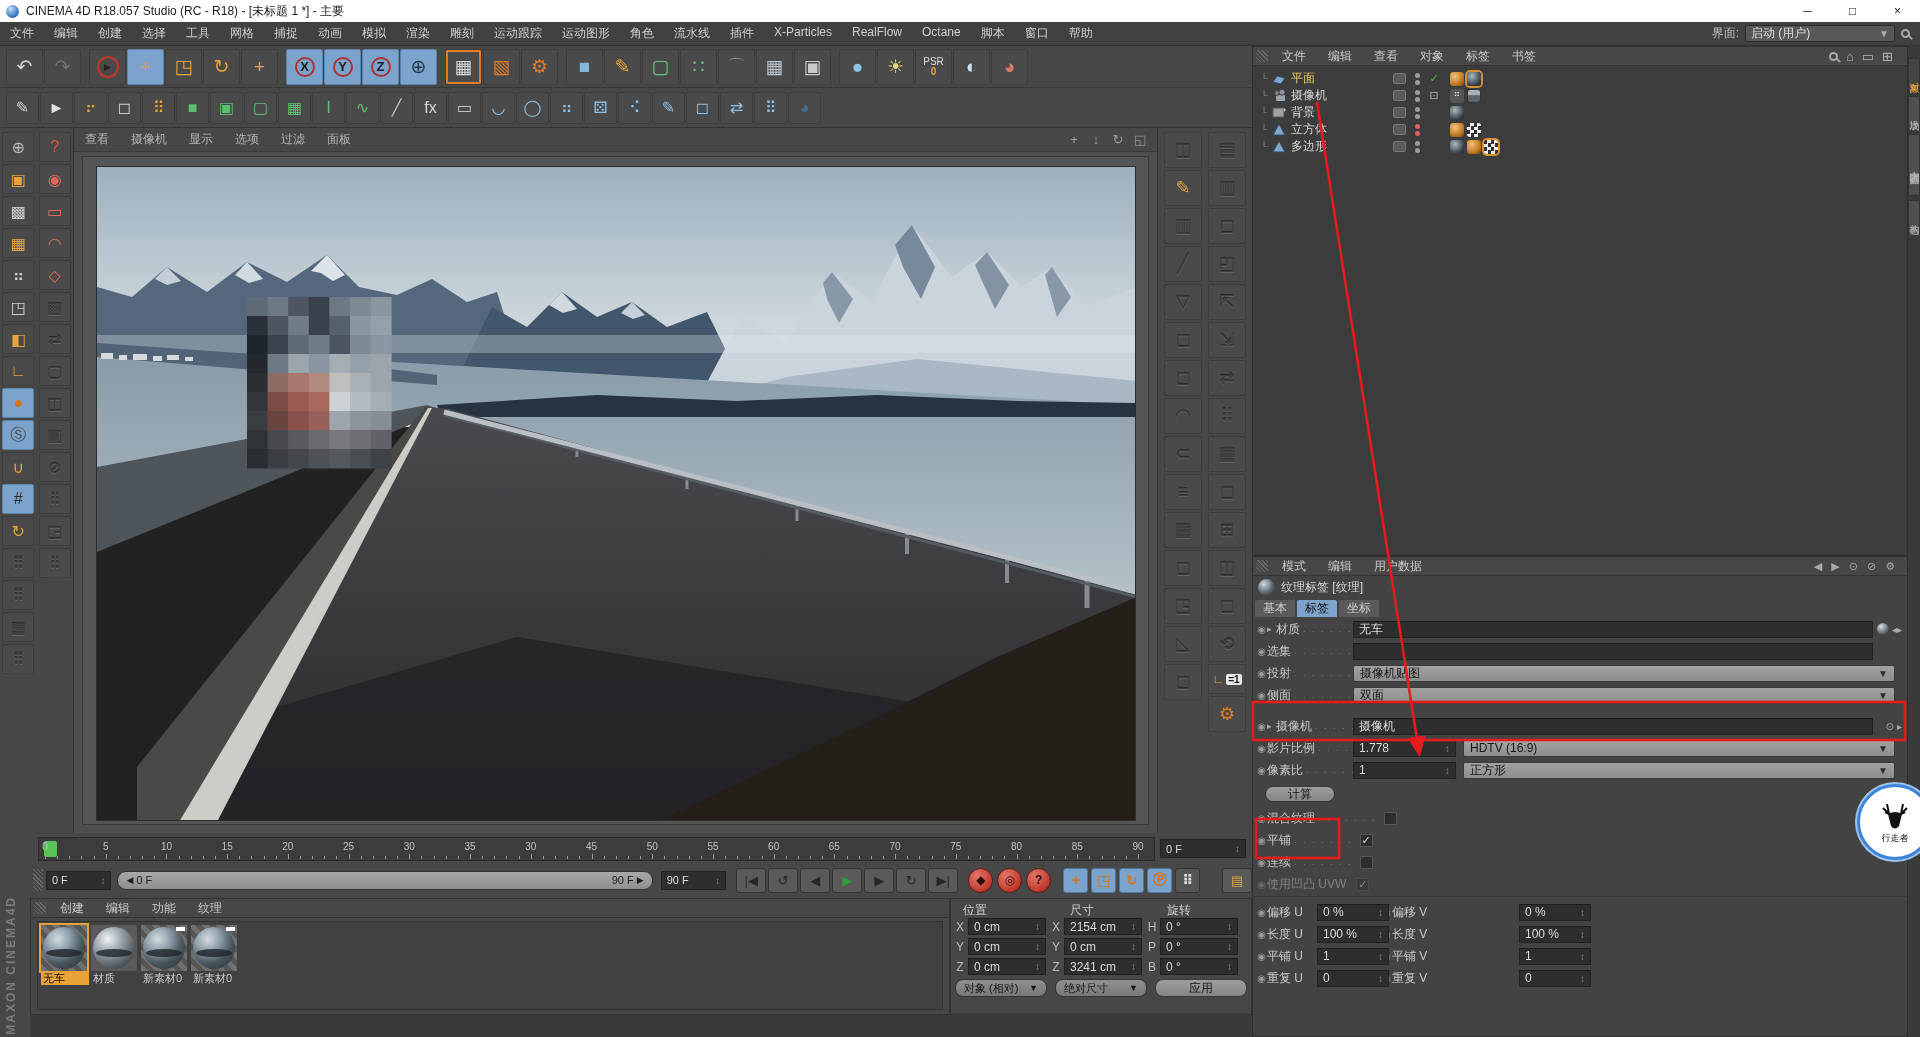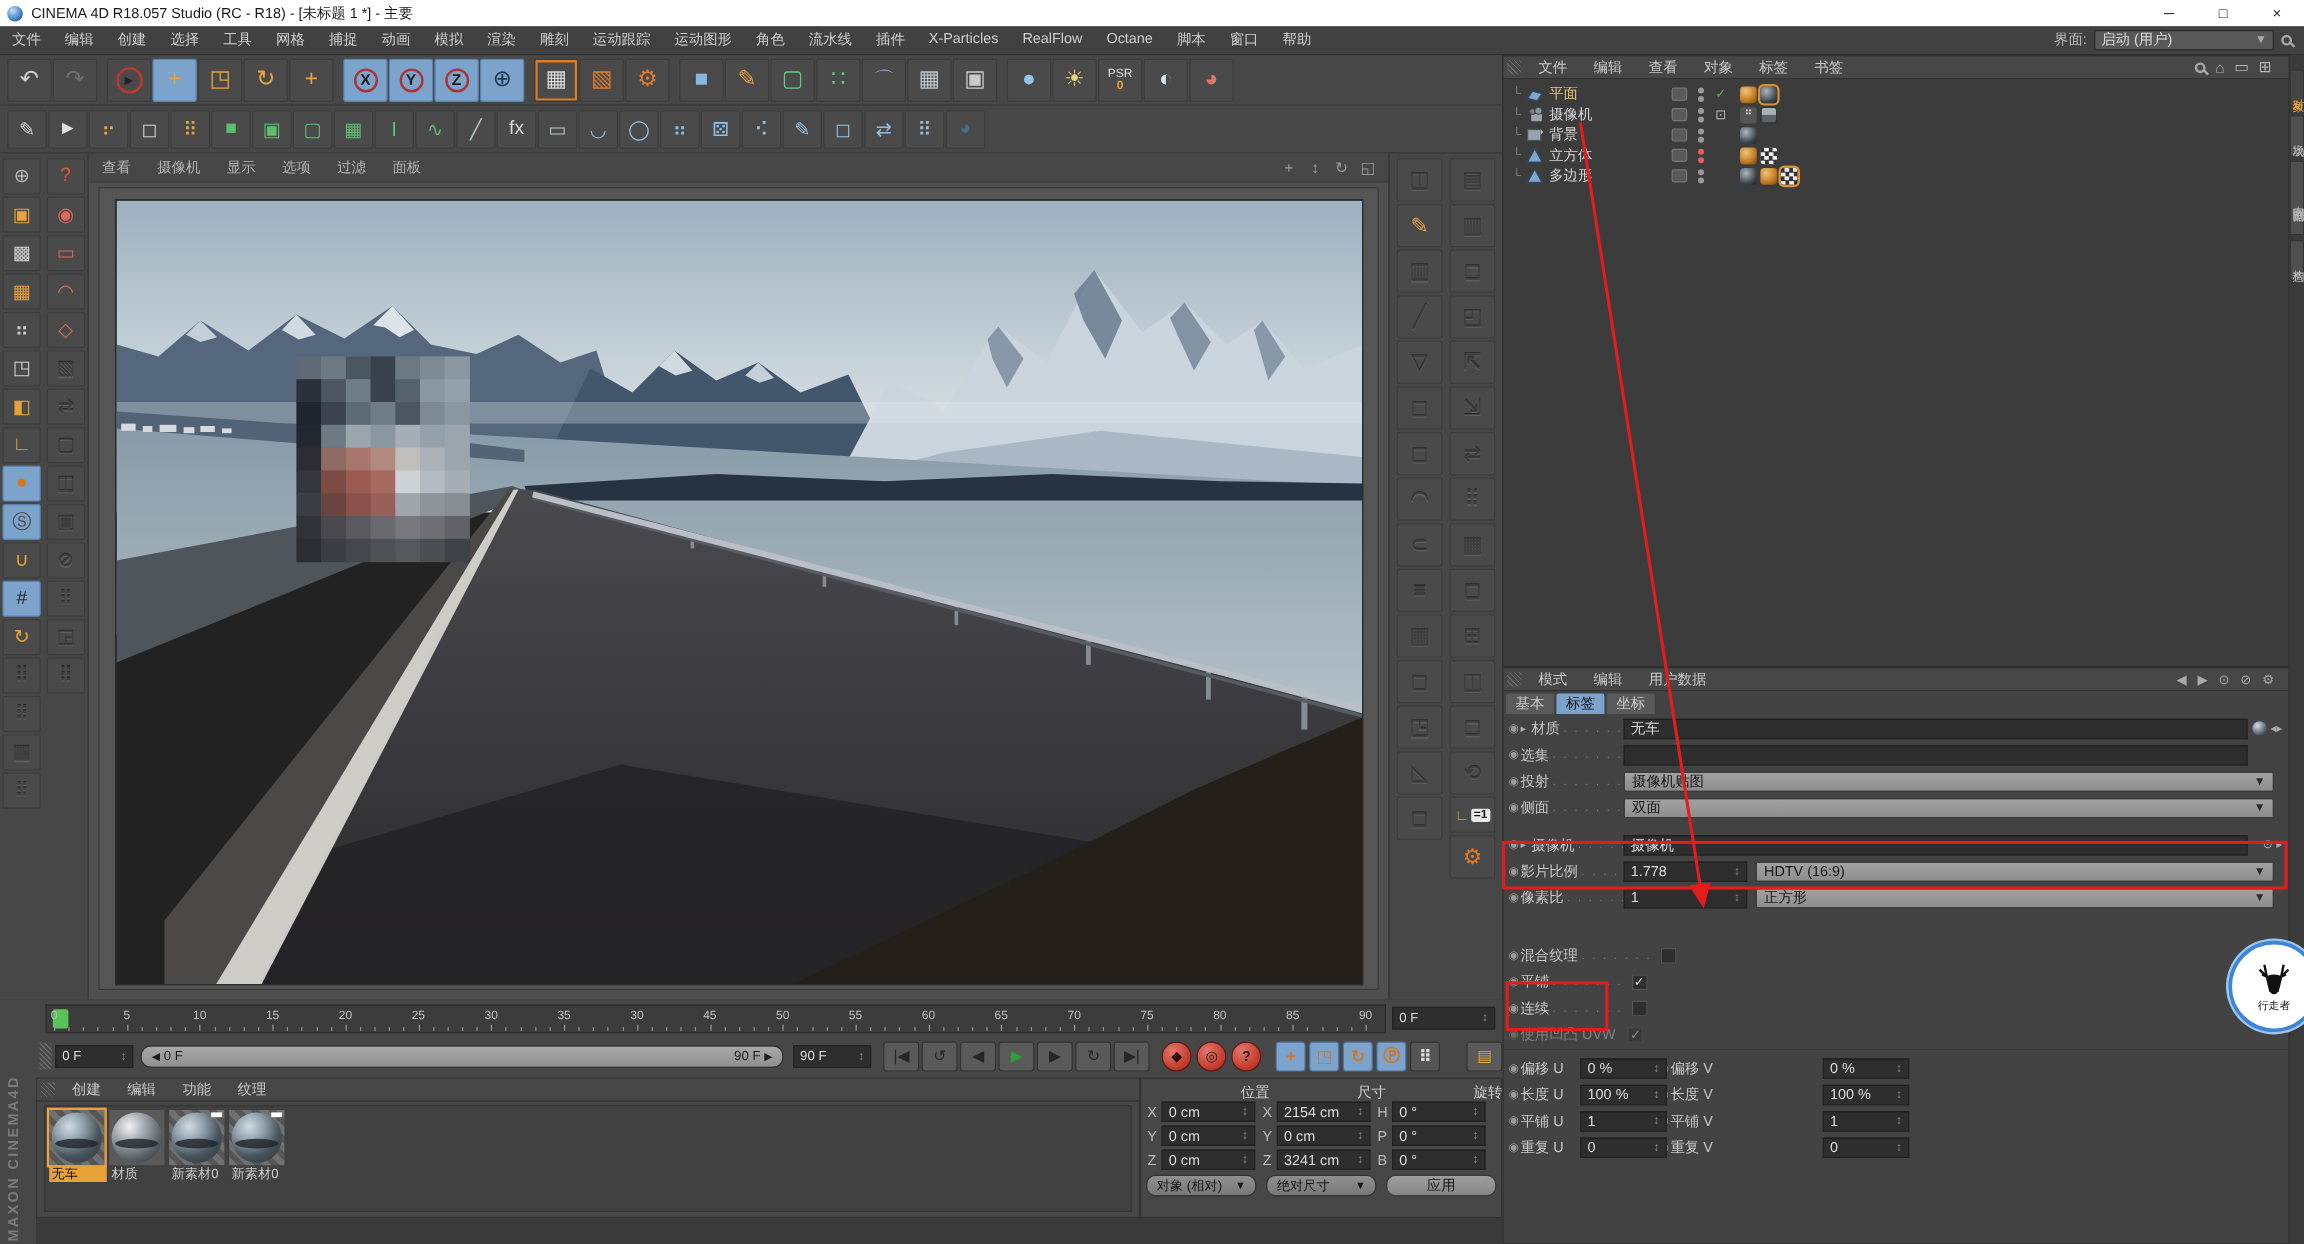--- a/index.html
+++ b/index.html
@@ -873,20 +873,24 @@
           <span class="mitem">用户数据</span>
         </span>
       <span class="attr-menu-icons" id="attr-menu-icons">
           <span>◀</span>
           <span>▶</span>
           <span>⊙</span>
           <span>⊘</span>
           <span>⚙</span>
         </span>
     </div>
+    <div class="attr-obj">
+      <span class="attr-sphere"></span>
+      <span>纹理标签 [纹理]</span>
+    </div>
     <div class="attr-tabs" id="attr-tabs">
         <span class="atab">基本</span>
         <span class="atab active">标签</span>
         <span class="atab">坐标</span>
       </div>
     <div id="attr-rows" style="position: relative; height: 360px;">
         <div class="arow" style="top: 2px;">
           <span class="radio">◉</span>
           <span class="exp">▸</span>
           <span class="lbl">材质</span>
@@ -956,20 +960,23 @@
           <span class="lbl">像素比</span>
           <span class="leader">. . . . . . . .</span>
           <span class="fld" style="left: 100px; width: 103px;">
             <span>1</span>
             <span class="spin">↕</span>
           </span>
           <span class="drop" style="left: 210px; width: 432px;">
             <span>正方形</span>
             <span class="caret">▼</span>
           </span>
+        </div>
+        <div class="arow" style="top: 167px;">
+          <span class="pillbtn" style="position: absolute; left: 12px; width: 70px; height: 16px;">计算</span>
         </div>
         <div class="arow" style="top: 191px;">
           <span class="radio">◉</span>
           <span class="lbl">混合纹理</span>
           <span class="leader">. . . . . . .</span>
           <span class="chk" style="margin-left: 4px;"></span>
         </div>
         <div class="arow" style="top: 213px;">
           <span class="radio">◉</span>
           <span class="lbl">平铺</span>
@@ -1245,21 +1252,21 @@
             <div class="mark"></div>
           </div>
           <div class="mlabel">新素材0</div>
         </div>
       </div>
   </div>
 
   <div class="coords">
     <div class="co-head">
       <span class="grip"></span>
-      <span id="co-titles" style="display:flex; width:100%;text-align:right;">
+      <span id="co-titles" style="display:flex; width:100%;">
           <span style="width: 97px; padding-left: 2px;">位置</span>
           <span style="width: 97px; padding-left: 12px;">尺寸</span>
           <span style="width: 97px; padding-left: 12px;">旋转</span>
         </span>
     </div>
     <div class="co-grid" id="co-grid">
         <div class="co-col">
           <div class="co-row">
             <span class="co-ax">X</span>
             <span class="fld co-fld" style="position: relative;">

